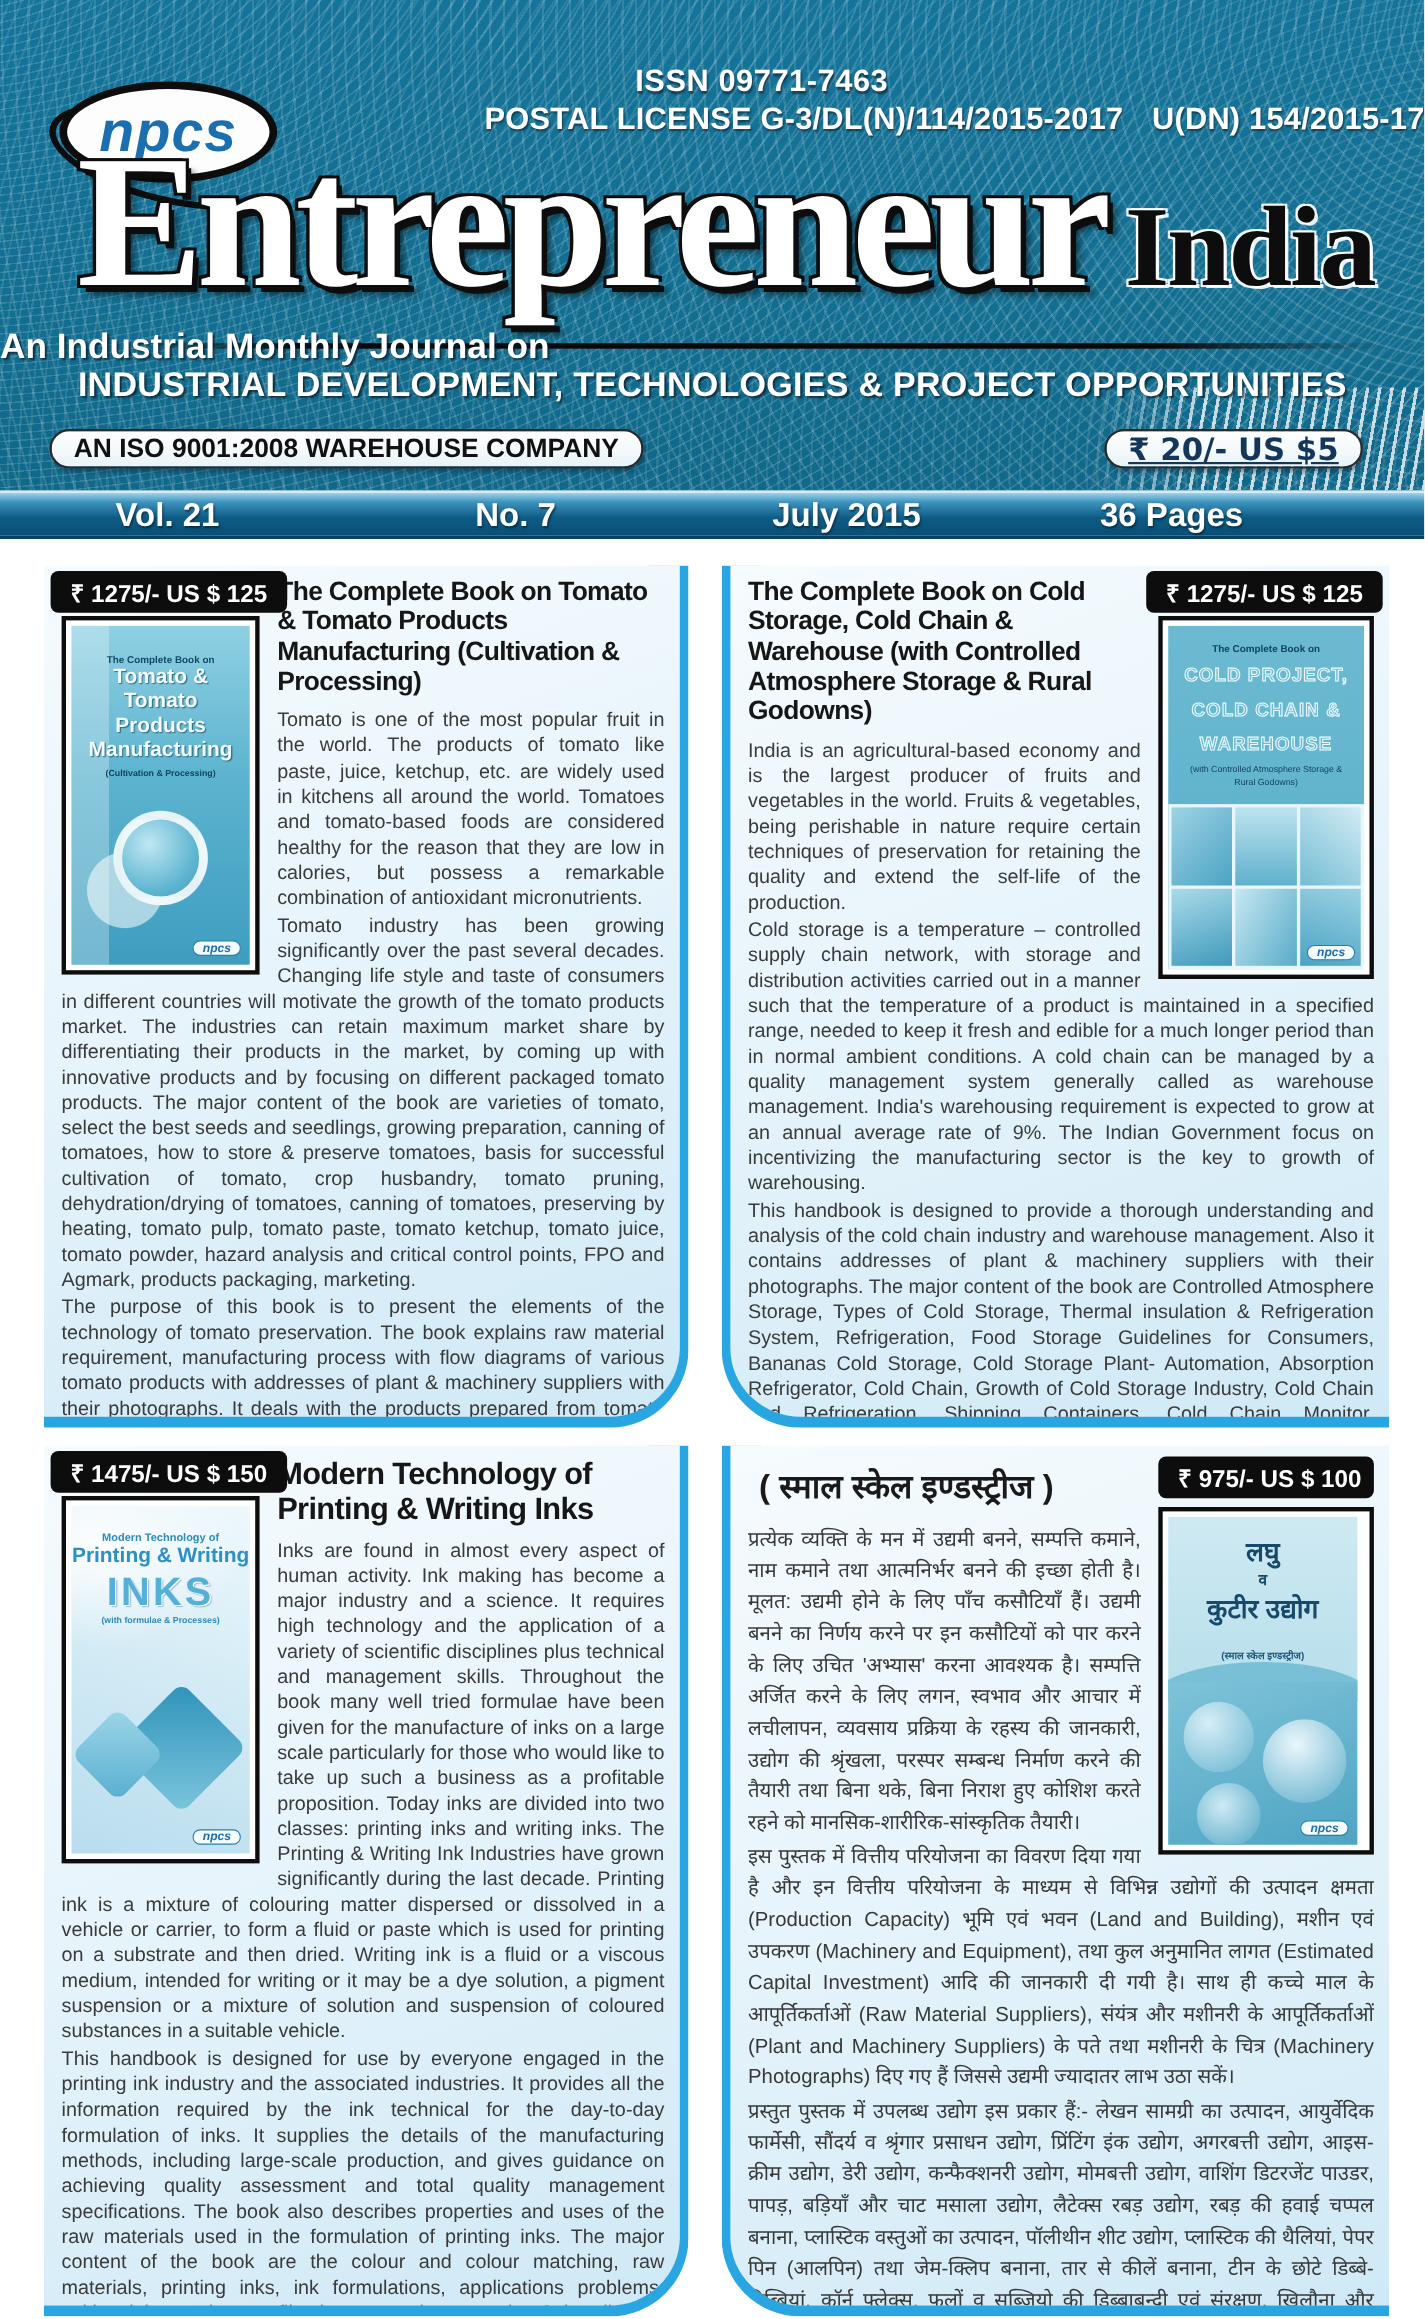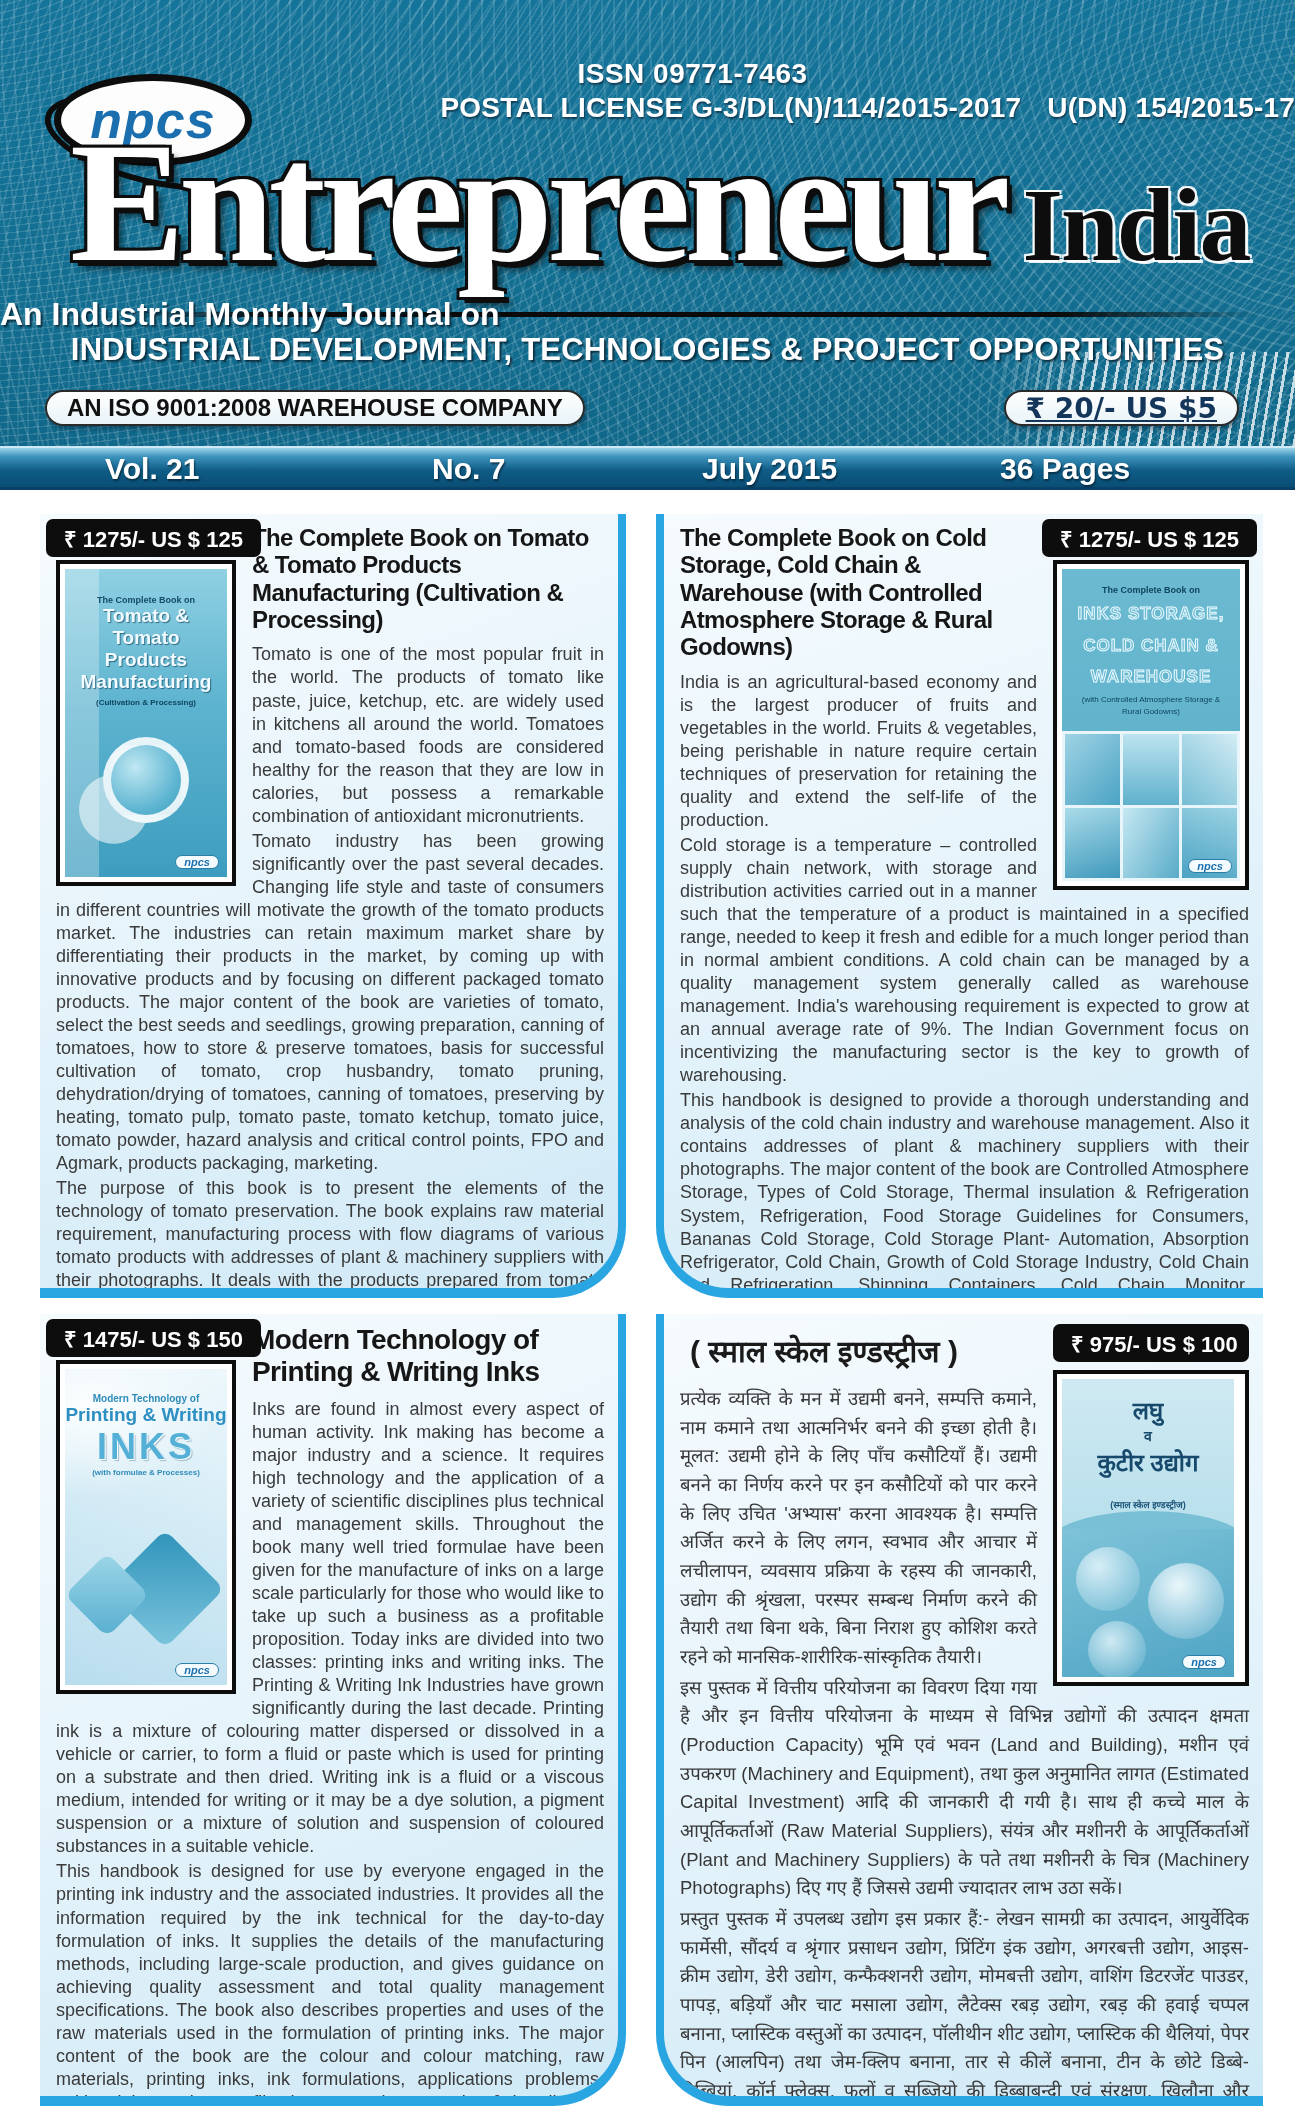--- a/index.html
+++ b/index.html
@@ -220,21 +220,21 @@
         </div>
       </div>
     </div>
 
     <div class="panel p2">
       <div class="price-badge tr">₹ 1275/-   US $ 125</div>
       <div class="panel-inner">
         <div class="cover-frame float-r">
           <div class="cover c2">
             <div class="small-top">The Complete Book on</div>
-            <div class="outline">INKS STORAGE,</div>
+            <div class="outline">COLD PROJECT,</div>
             <div class="outline">COLD CHAIN &amp;</div>
             <div class="outline">WAREHOUSE</div>
             <div class="tiny">(with Controlled Atmosphere Storage &amp; Rural Godowns)</div>
             <div class="collage">
               <div></div>
                 <div></div>
                 <div></div>
                 <div></div>
                 <div></div>
                 <div></div>

